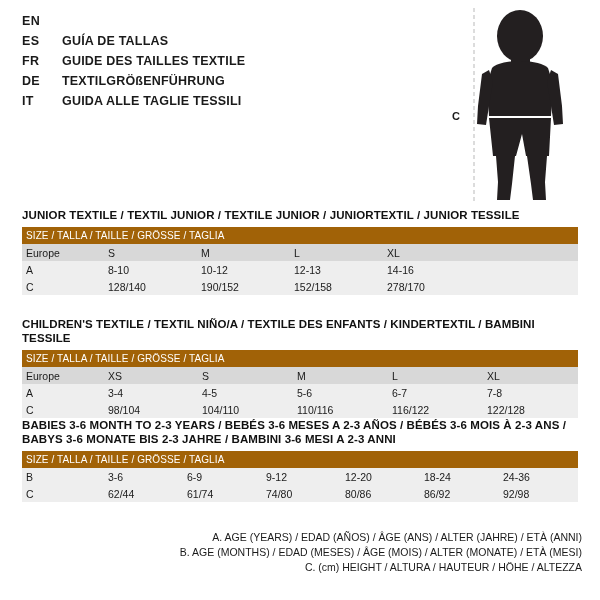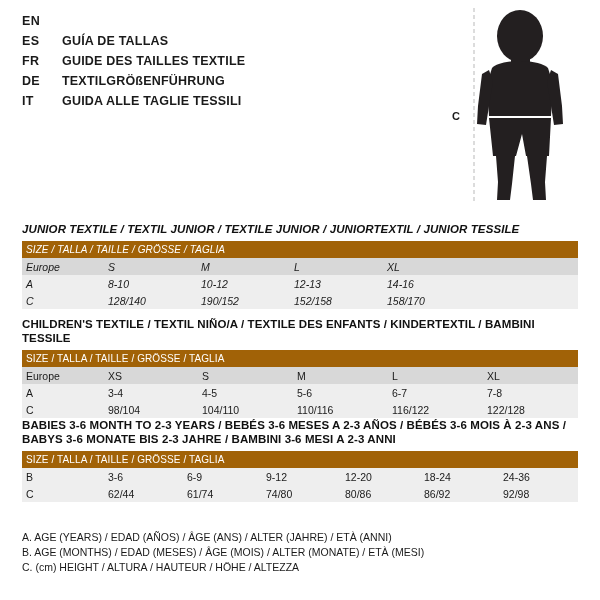--- a/index.html
+++ b/index.html
@@ -64,21 +64,21 @@
     background: #a16207;
     color: #ffffff;
     font-size: 10px;
     font-weight: normal;
     letter-spacing: 0.1px;
   }
   tr.sub-row td { background: #d8d8d8; }
   tr.data-row td { background: #eeeeee; }
 
   
-  .legend { position: absolute; left: 22px; width: 560px; }
+  .legend { position: absolute; left: 22px; width: 560px; text-align: right; }
   .legend div {
     font-size: 10.5px;
     line-height: 15px;
     color: #1a1a1a;
   }
 </style>
 </head>
 <body>
 
 <div class="page">
@@ -125,21 +125,21 @@
 
         <path d="M37 112 L99 112 L97 150 L74 150 L70 128 L64 150 L41 150 Z"></path>
 
         <path d="M44 150 L63 150 L60 178 L58 194 L45 194 L46 176 Z"></path>
 
         <path d="M75 150 L95 150 L93 176 L94 194 L81 194 L79 178 Z"></path>
       </g>
     </svg>
   </div>
 
-  <div class="section" style="top:222px;font-style:italic;">
+  <div class="section" style="top:208px;">
     <div class="section-title">JUNIOR TEXTILE / TEXTIL JUNIOR / TEXTILE JUNIOR / JUNIORTEXTIL / JUNIOR TESSILE</div>
     <table class="size-table">
       <colgroup>
         <col style="width:82px">
           <col style="width:93px">
           <col style="width:93px">
           <col style="width:93px">
           <col style="width:93px">
           <col style="width:102px">
       </colgroup>
@@ -161,21 +161,21 @@
           <td>10-12</td>
           <td>12-13</td>
           <td>14-16</td>
           <td></td>
         </tr>
         <tr class="data-row">
           <td>C</td>
           <td>128/140</td>
           <td>190/152</td>
           <td>152/158</td>
-          <td>158/170</td>
+          <td>278/170</td>
           <td></td>
         </tr>
       </tbody>
     </table>
   </div>
 
   <div class="section" style="top:317px;">
     <div class="section-title">CHILDREN'S TEXTILE / TEXTIL NIÑO/A / TEXTILE DES ENFANTS / KINDERTEXTIL / BAMBINI TESSILE</div>
     <table class="size-table">
       <colgroup>

